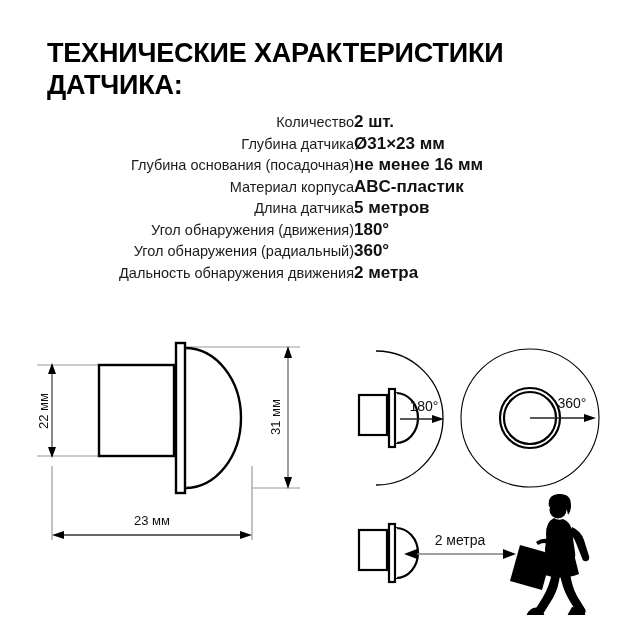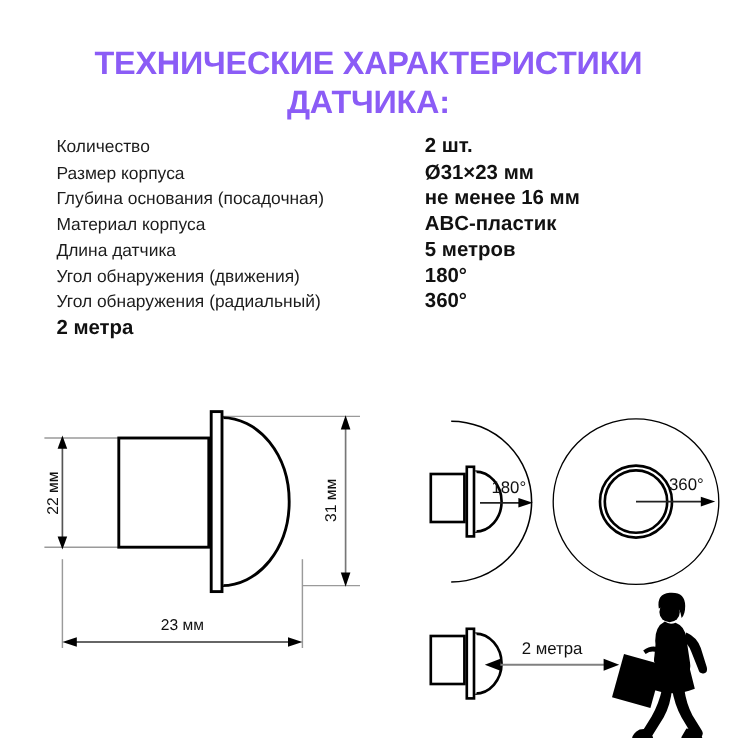--- a/index.html
+++ b/index.html
@@ -24,32 +24,32 @@
   
   .title {
     position: absolute;
     left: 47px;
     top: 38px;
     width: 520px;
     font-size: 27px;
     font-weight: bold;
     line-height: 1.18;
     letter-spacing: -0.2px;
-    color: #8b5cf6;
+    color: #000000;
     text-transform: uppercase;
     white-space: pre-line;
-    text-align: center;
   }
 
   
   .specs {
     position: absolute;
     left: 47px;
     top: 112px;
     width: 540px;
+    text-align: right;
   }
   .spec-row {
     display: flex;
     align-items: baseline;
     height: 21.5px;
   }
   .spec-label {
     width: 307px;
     flex: 0 0 307px;
     font-size: 14.5px;
@@ -85,21 +85,21 @@
 ДАТЧИКА:</div>
 
   <div class="specs">
 
     <div class="spec-row">
       <div class="spec-label">Количество</div>
       <div class="spec-value">2 шт.</div>
     </div>
 
     <div class="spec-row">
-      <div class="spec-label">Размер корпуса</div>
+      <div class="spec-label">Глубина датчика</div>
       <div class="spec-value">Ø31×23 мм</div>
     </div>
 
 
     <div class="spec-row">
       <div class="spec-label">Глубина основания (посадочная)</div>
       <div class="spec-value">не менее 16 мм</div>
     </div>
 
     <div class="spec-row">
@@ -116,20 +116,21 @@
       <div class="spec-label">Угол обнаружения (движения)</div>
       <div class="spec-value">180°</div>
     </div>
 
     <div class="spec-row">
       <div class="spec-label">Угол обнаружения (радиальный)</div>
       <div class="spec-value">360°</div>
     </div>
 
     <div class="spec-row">
+      <div class="spec-label">Дальность обнаружения движения</div>
       <div class="spec-value">2 метра</div>
     </div>
 
   </div>
 
   <div class="drawings">
     <svg width="630" height="280" viewBox="0 0 630 280" xmlns="http://www.w3.org/2000/svg">
 
       <g>
 

